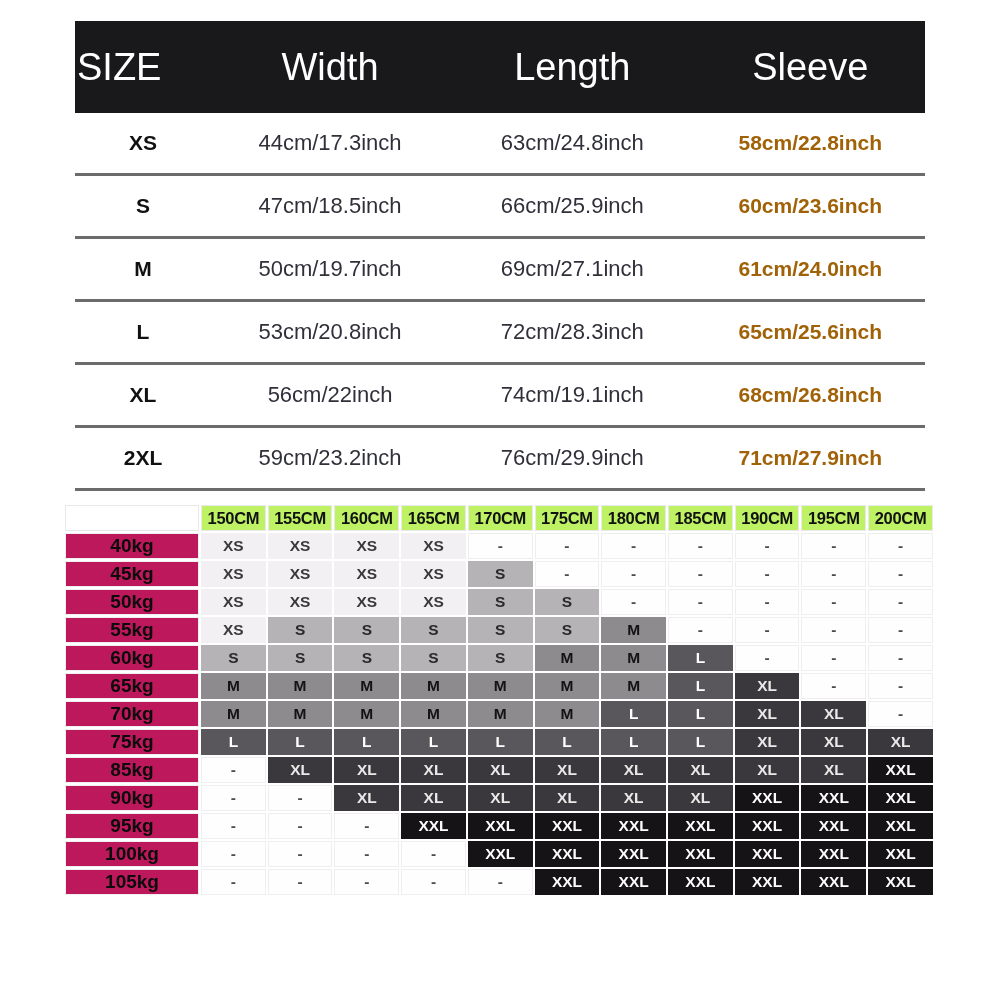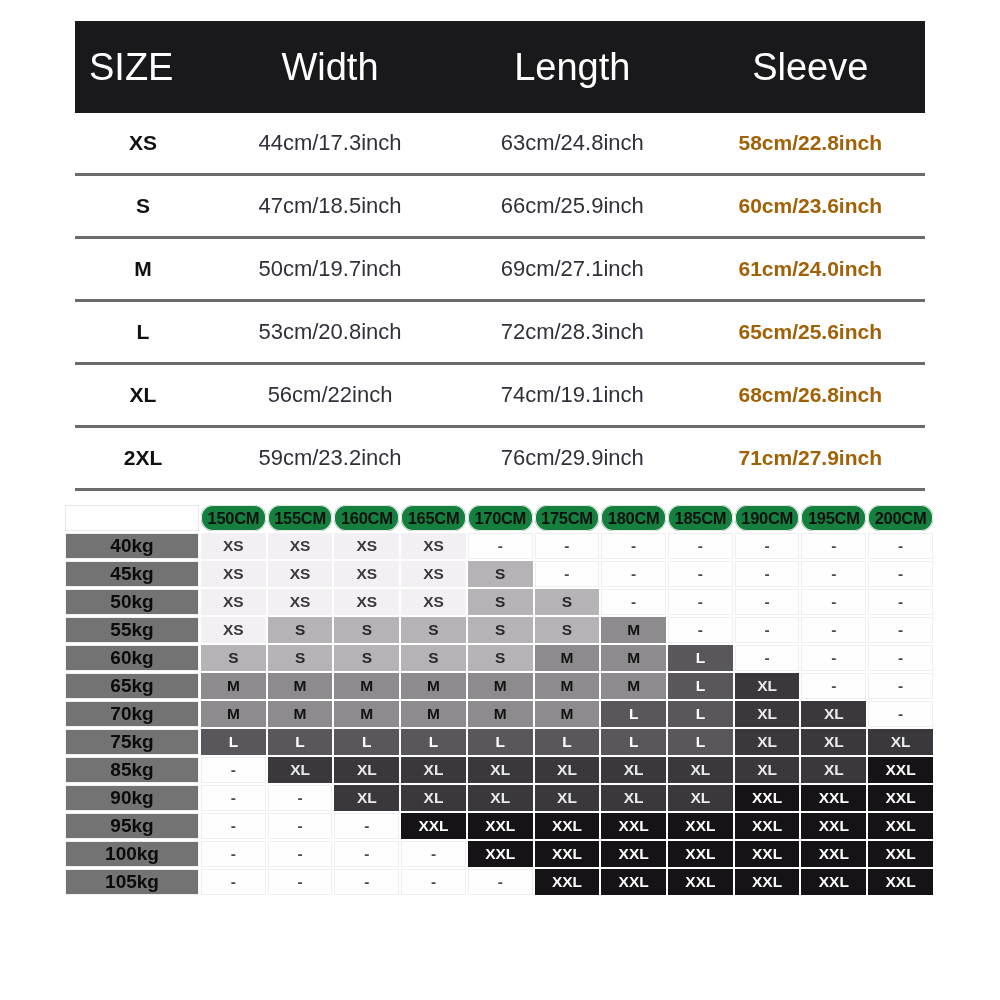--- a/index.html
+++ b/index.html
@@ -27,21 +27,21 @@
     display: grid;
     grid-template-columns: 16% 28% 29% 27%;
     align-items: center;
     height: 92px;
     background: #19181b;
     color: #ffffff;
     font-size: 38px;
     font-weight: 400;
   }
   .size-head .hcell { text-align: center; }
-  .size-head .hcell.first { text-align: left; padding-left: 14px; }
+  .size-head .hcell.first { text-align: left; padding-left: 2px; }
   .size-row {
     display: grid;
     grid-template-columns: 16% 28% 29% 27%;
     align-items: center;
     height: 60px;
     border-bottom: 3px solid #6b6b6b;
   }
   .size-row .c-size {
     text-align: center;
     font-weight: bold;
@@ -81,32 +81,31 @@
     vertical-align: middle;
     padding: 0;
     overflow: hidden;
   }
   .fit-matrix th.height-h {
     font-size: 16.5px;
     font-weight: bold;
     color: #111111;
     letter-spacing: -0.3px;
     box-shadow: inset 0 0 0 1px #e9e9e9;
-    background: #15803d;
-    border-radius: 12px;
+    background: #bef264;
   }
   .fit-matrix th.corner {
     box-shadow: inset 0 0 0 1px #e9e9e9;
     background: #ffffff;
   }
   .fit-matrix td.weight-h {
     font-size: 19px;
     font-weight: bold;
     color: #0b0b0b;
-    background: #737373;
+    background: #be185d;
     box-shadow: inset 0 0 0 1px #efefef;
   }
   .fit-matrix td.cell { font-size: 15.5px; font-weight: bold; }
   .cell-xs  { background: #f2f0f3; color: #3a383b; }
   .cell-s   { background: #b5b3b6; color: #2a282b; }
   .cell-m   { background: #8d8b8e; color: #131313; }
   .cell-l   { background: #59575b; color: #ffffff; }
   .cell-xl  { background: #3a383c; color: #e9e9e9; }
   .cell-xxl { background: #151316; color: #fdfdfd; }
   .cell-dash {

